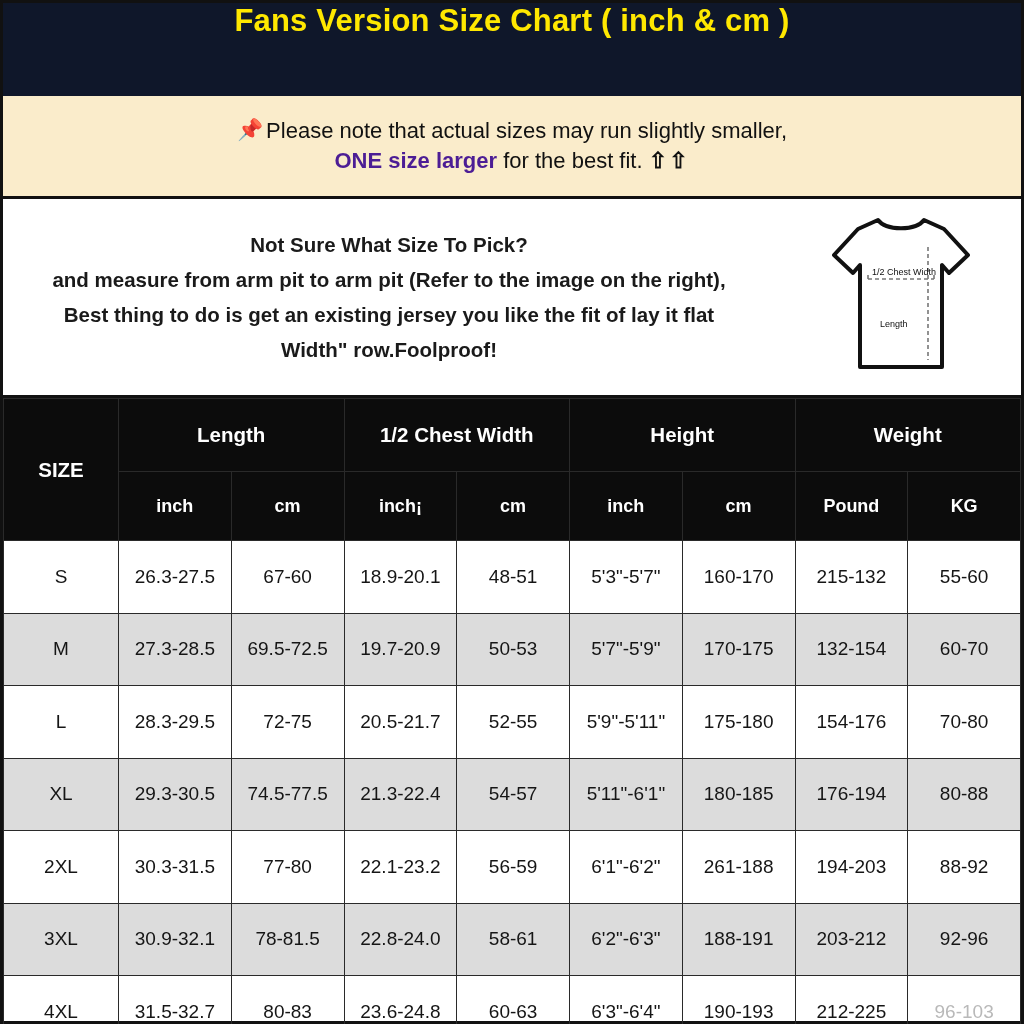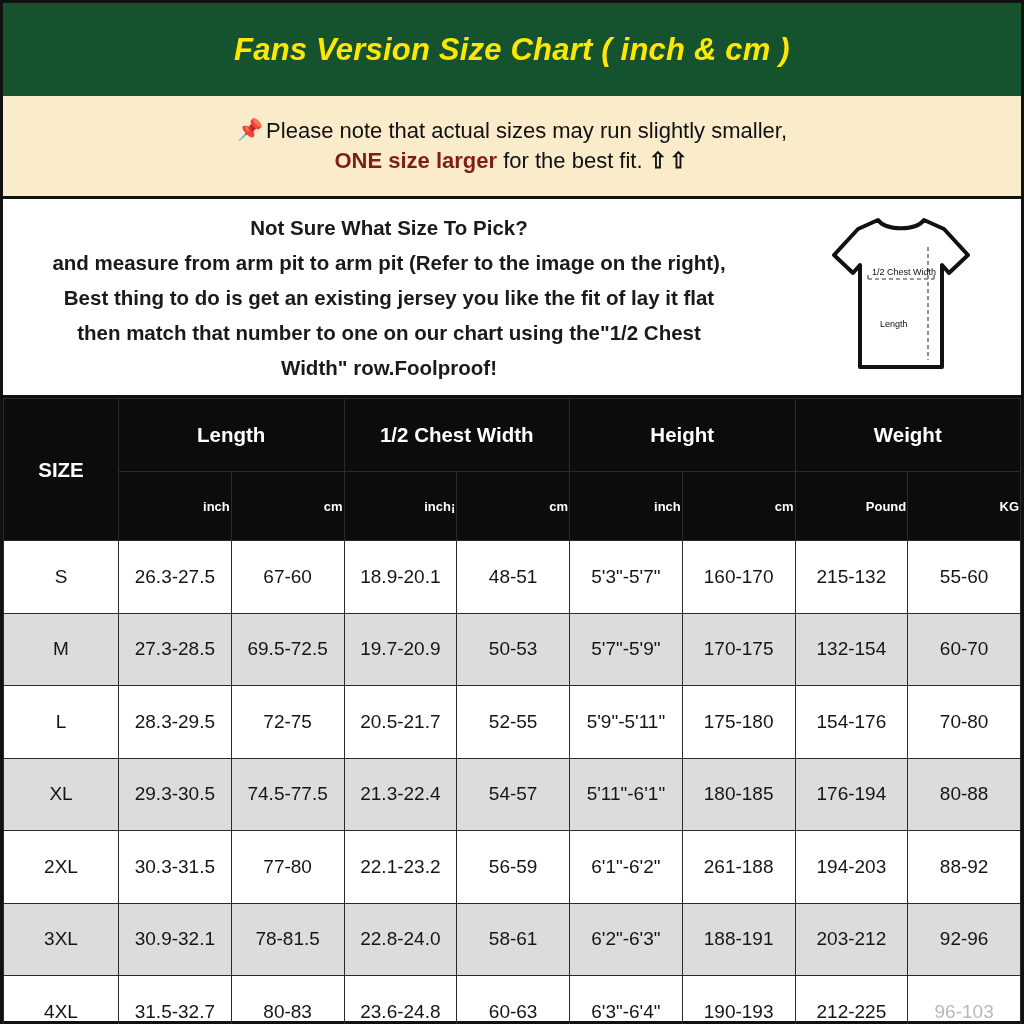--- a/index.html
+++ b/index.html
@@ -18,26 +18,25 @@
     position: relative;
     width: 1024px;
     height: 1024px;
     box-sizing: border-box;
     background: #ffffff;
     border: 3px solid #111111;
   }
 
   
   .title-bar {
-    background: #14532d;
+    background: #0f172a;
     height: 93px;
     display: flex;
-    align-items: center;
-    justify-content: center;
-    font-style: italic;
+    align-items: flex-start;
+    justify-content: center;
   }
   .title-text {
     color: #ffe800;
     font-size: 31px;
     font-weight: bold;
     letter-spacing: 0.2px;
     text-align: center;
   }
 
   
@@ -59,21 +58,21 @@
     justify-content: center;
     white-space: pre;
   }
   .pin-icon {
     color: #e02020;
     font-size: 21px;
     margin-right: 3px;
     transform: translateY(-1px);
   }
   .note-strong {
-    color: #7f1d1d;
+    color: #4c1d95;
     font-weight: bold;
   }
   .arrows {
     font-weight: bold;
     letter-spacing: 2px;
   }
 
   
   .help-block {
     position: relative;
@@ -116,21 +115,21 @@
     background: #0c0c0c;
     color: #ffffff;
     font-weight: bold;
   }
   th.size-head {
     width: 112px;
     font-size: 19px;
     vertical-align: middle;
   }
   tr.head-top th { height: 70px; font-size: 20.5px; }
-  tr.head-sub th { height: 66px; font-size: 13px; text-align: right; }
+  tr.head-sub th { height: 66px; font-size: 18px; }
   tbody td { height: 69.5px; font-size: 20px; color: #151515; font-weight: normal; }
   tbody tr.alt td { background: #dcdcdc; }
   tbody tr td:first-child { font-weight: normal; }
   td.col-size { font-size: 20px; }
   .faded { color: #b9b9b9; }
   .stack-cell { position: relative; }
 </style>
 </head>
 <body>
 
@@ -147,21 +146,20 @@
     <div class="note-line">
       <span class="note-strong">ONE size larger</span><span> for the best fit. </span><span class="arrows">⇧⇧</span>
     </div>
   </div>
 
   <div class="help-block">
     <div class="help-text">
       <div class="q-line">Not Sure What Size To Pick?</div>
       <div>and measure from arm pit to arm pit (Refer to the image on the right),</div>
       <div>Best thing to do is get an existing jersey you like the fit of lay it flat</div>
-      <div>then match that number to one on our chart using the"1/2 Chest</div>
       <div>Width" row.Foolproof!</div>
     </div>
     <div class="shirt-wrap">
       <svg class="shirt-svg" width="170" height="160" viewBox="0 0 170 160">
         <path d="M42 12 L62 3 C70 14, 100 14, 108 3 L128 12 L152 38 L133 56 L126 48 L126 150 L44 150 L44 48 L37 56 L18 38 Z" fill="#ffffff" stroke="#111111" stroke-width="4" stroke-linejoin="round"></path>
         <line x1="52" y1="62" x2="118" y2="62" stroke="#777777" stroke-width="1.6" stroke-dasharray="4,3"></line>
         <line x1="52" y1="62" x2="52" y2="58" stroke="#777777" stroke-width="1.6"></line>
         <line x1="118" y1="62" x2="118" y2="58" stroke="#777777" stroke-width="1.6"></line>
         <line x1="112" y1="30" x2="112" y2="143" stroke="#777777" stroke-width="1.6" stroke-dasharray="4,3"></line>
         <text x="56" y="58" font-family="Liberation Sans, sans-serif" font-size="9" fill="#111111">1/2 Chest Width</text>

